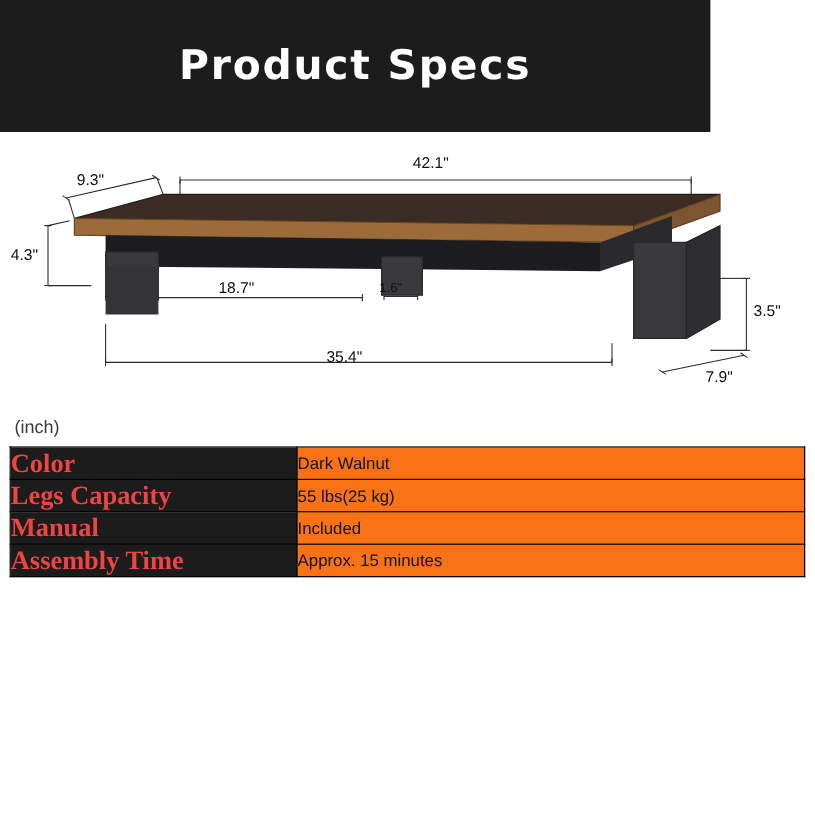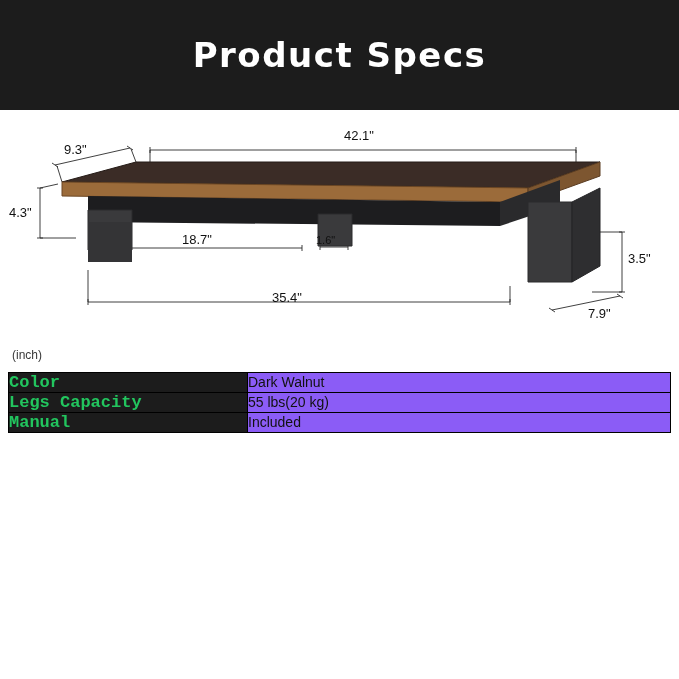--- a/index.html
+++ b/index.html
@@ -19,21 +19,21 @@
     height: 679px;
     box-sizing: border-box;
     background: #ffffff;
   }
 
   
   .header {
     position: absolute;
     left: 0;
     top: 0;
-    width: 679px;
+    width: 592px;
     height: 110px;
     background: #1c1c1c;
     display: flex;
     align-items: center;
     justify-content: center;
   }
   .header-title {
     color: #ffffff;
     font-size: 34px;
     font-weight: bold;
@@ -49,21 +49,21 @@
     width: 679px;
     height: 255px;
     background: #ffffff;
   }
   .diagram svg { display: block; }
 
   .unit-label {
     position: absolute;
     left: 12px;
     top: 348px;
-    font-size: 12px;
+    font-size: 15px;
     color: #3a3a3a;
     font-family: "Liberation Sans", sans-serif;
   }
 
   
   .spec-table-wrap {
     position: absolute;
     left: 8px;
     top: 372px;
     width: 663px;
@@ -74,28 +74,28 @@
     table-layout: fixed;
   }
   table.spec td {
     border: 1px solid #000000;
     vertical-align: middle;
     padding: 0;
   }
   td.label {
     width: 238px;
     background: #1c1c1c;
-    color: #22c55e;
+    color: #ef4444;
     font-weight: bold;
-    font-size: 17px;
+    font-size: 22px;
     padding: 9px 0 9px 14px;
-    font-family: Liberation Mono, monospace;
+    font-family: Liberation Serif, serif;
   }
   td.value {
-    background: #8b5cf6;
+    background: #f97316;
     color: #111111;
     font-size: 14px;
     padding: 9px 10px 9px 14px;
     line-height: 1.35;
     font-family: "Liberation Sans", sans-serif;
   }
   .row-tall td { height: 36px; }
 </style>
 </head>
 <body>
@@ -189,23 +189,27 @@
 
   <div class="spec-table-wrap">
     <table class="spec">
       <tbody>
         <tr>
           <td class="label">Color</td>
           <td class="value">Dark Walnut</td>
         </tr>
         <tr>
           <td class="label">Legs Capacity</td>
-          <td class="value">55 lbs(20 kg)</td>
+          <td class="value">55 lbs(25 kg)</td>
         </tr>
         <tr>
           <td class="label">Manual</td>
           <td class="value">Included</td>
+        </tr>
+        <tr>
+          <td class="label">Assembly Time</td>
+          <td class="value">Approx. 15 minutes</td>
         </tr>
       </tbody>
     </table>
   </div>
 
 </div>
 
 </body></html>

